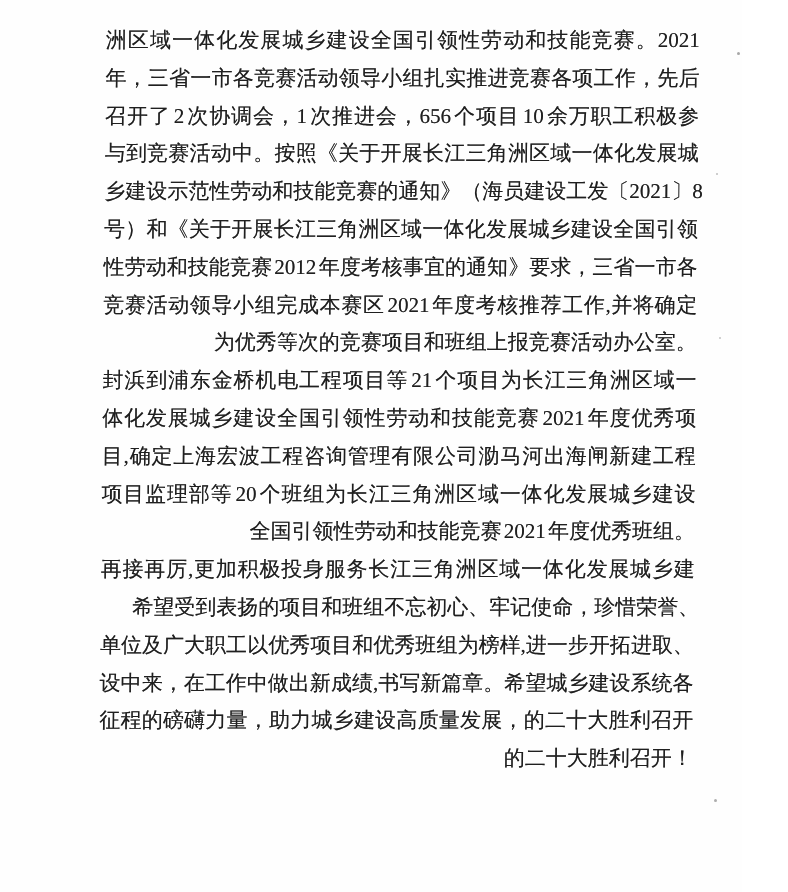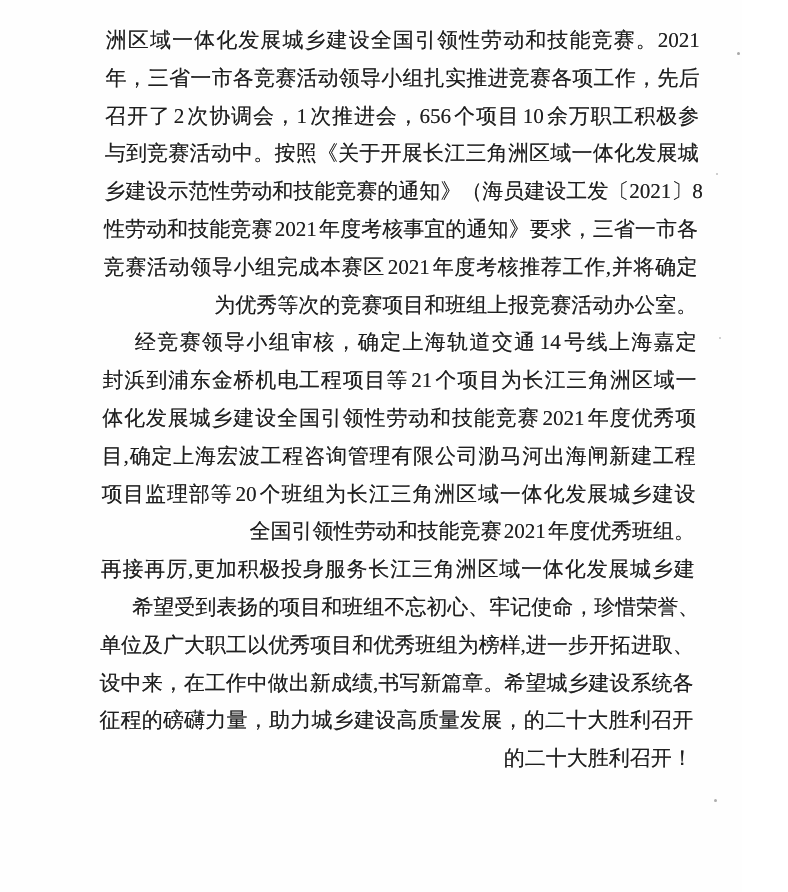--- a/index.html
+++ b/index.html
@@ -56,24 +56,24 @@
 </head>
 <body>
 
 <div class="page">
   <div class="doc">
     <div class="ln j">洲区域一体化发展城乡建设全国引领性劳动和技能竞赛。2021</div>
     <div class="ln j">年，三省一市各竞赛活动领导小组扎实推进竞赛各项工作，先后</div>
     <div class="ln j">召开了 2 次协调会，1 次推进会，656 个项目 10 余万职工积极参</div>
     <div class="ln j">与到竞赛活动中。按照《关于开展长江三角洲区域一体化发展城</div>
     <div class="ln j">乡建设示范性劳动和技能竞赛的通知》（海员建设工发〔2021〕8</div>
-    <div class="ln j">性劳动和技能竞赛 2021 年度考核事宜的通知》要求，三省一市各</div>
+    <div class="ln j">号）和《关于开展长江三角洲区域一体化发展城乡建设全国引领</div>
+    <div class="ln j">性劳动和技能竞赛 2012 年度考核事宜的通知》要求，三省一市各</div>
     <div class="ln j">竞赛活动领导小组完成本赛区 2021 年度考核推荐工作,并将确定</div>
     <div class="ln">为优秀等次的竞赛项目和班组上报竞赛活动办公室。</div>
-    <div class="ln j ind">经竞赛领导小组审核，确定上海轨道交通 14 号线上海嘉定</div>
     <div class="ln j">封浜到浦东金桥机电工程项目等 21 个项目为长江三角洲区域一</div>
     <div class="ln j">体化发展城乡建设全国引领性劳动和技能竞赛 2021 年度优秀项</div>
     <div class="ln j">目,确定上海宏波工程咨询管理有限公司泐马河出海闸新建工程</div>
     <div class="ln j">项目监理部等 20 个班组为长江三角洲区域一体化发展城乡建设</div>
     <div class="ln">全国引领性劳动和技能竞赛 2021 年度优秀班组。</div>
     <div class="ln j">再接再厉,更加积极投身服务长江三角洲区域一体化发展城乡建</div>
     <div class="ln j ind">希望受到表扬的项目和班组不忘初心、牢记使命，珍惜荣誉、</div>
     <div class="ln j">单位及广大职工以优秀项目和优秀班组为榜样,进一步开拓进取、</div>
     <div class="ln j">设中来，在工作中做出新成绩,书写新篇章。希望城乡建设系统各</div>
     <div class="ln j">征程的磅礴力量，助力城乡建设高质量发展，的二十大胜利召开</div>

